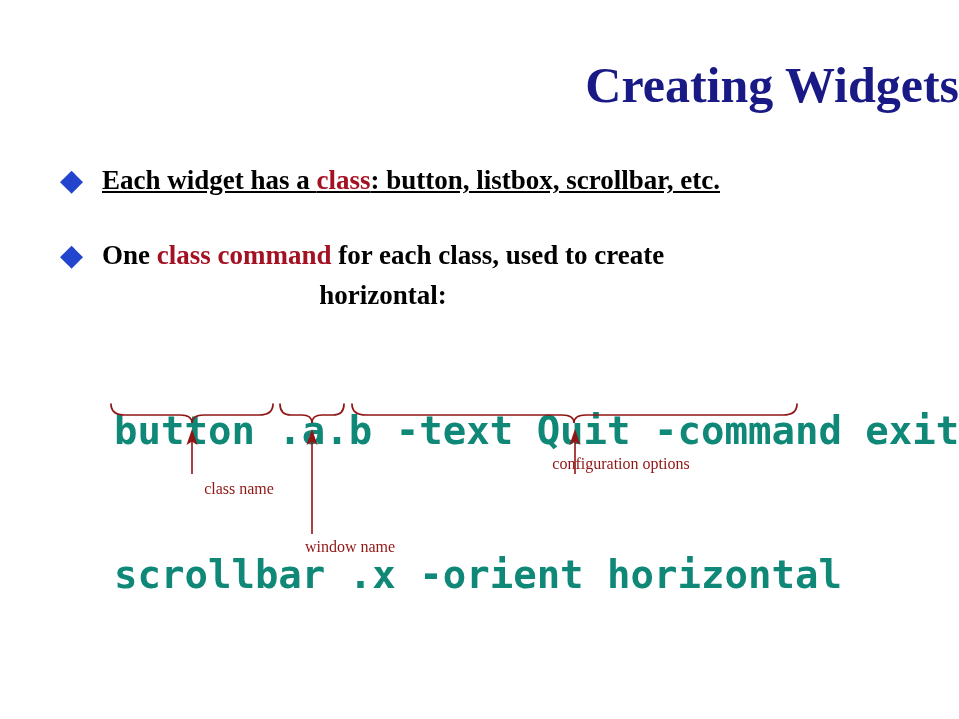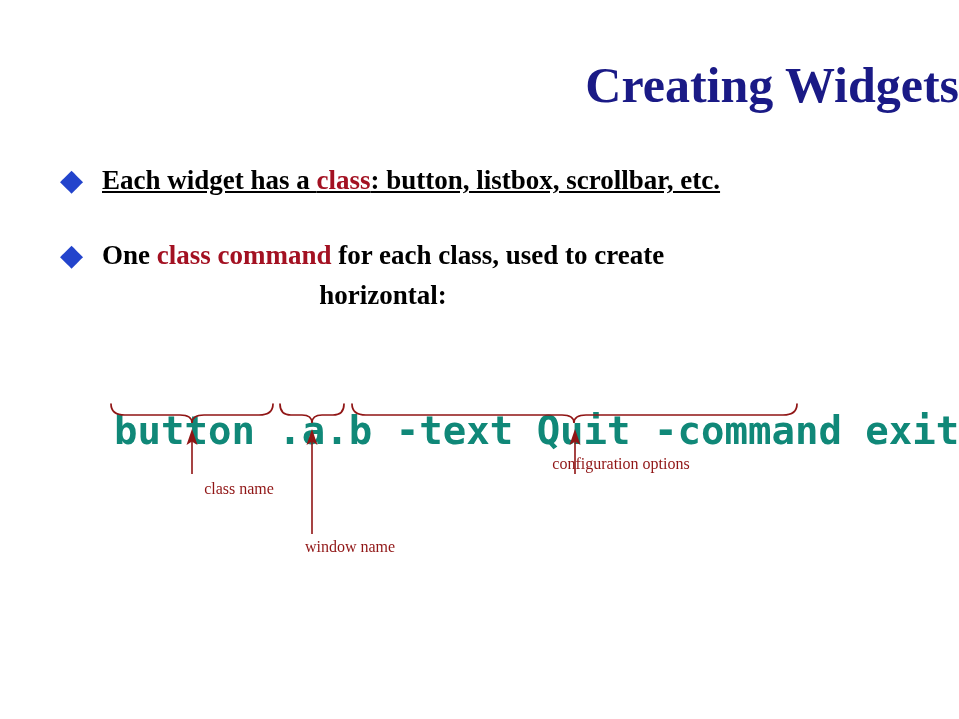--- a/index.html
+++ b/index.html
@@ -97,20 +97,21 @@
   <div class="title">Creating Widgets</div>
 
   <span class="diamond d1">◆</span>
   <div class="bullet-text b1"><span>Each widget has a </span><span class="hl">class</span><span>: button, listbox, scrollbar, etc.</span></div>
 
   <span class="diamond d2">◆</span>
   <div class="bullet-text b2"><span>One </span><span class="hl">class command</span><span> for each class, used to create</span><br><span>horizontal:</span></div>
 
   <div class="code-block">
     <div>button .a.b -text Quit -command exit</div>
+    <div>scrollbar .x -orient horizontal</div>
   </div>
 
   <svg class="brace" style="left:110px; top:402px;" width="164" height="23" viewBox="0 0 164 23">
     <path d="M 1 2 C 1 10 6 13 15 13 L 70 13 C 78 13 82 15 82 21 C 82 15 86 13 94 13 L 149 13 C 158 13 163 10 163 2"></path>
   </svg>
   <svg class="brace" style="left:279px; top:402px;" width="66" height="23" viewBox="0 0 66 23">
     <path d="M 1 2 C 1 10 5 13 12 13 L 23 13 C 29 13 33 15 33 21 C 33 15 37 13 43 13 L 54 13 C 61 13 65 10 65 2"></path>
   </svg>
   <svg class="brace" style="left:351px; top:402px;" width="447" height="23" viewBox="0 0 447 23">
     <path d="M 1 2 C 1 10 6 13 15 13 L 211 13 C 219 13 223 15 223 21 C 223 15 227 13 235 13 L 432 13 C 441 13 446 10 446 2"></path>

